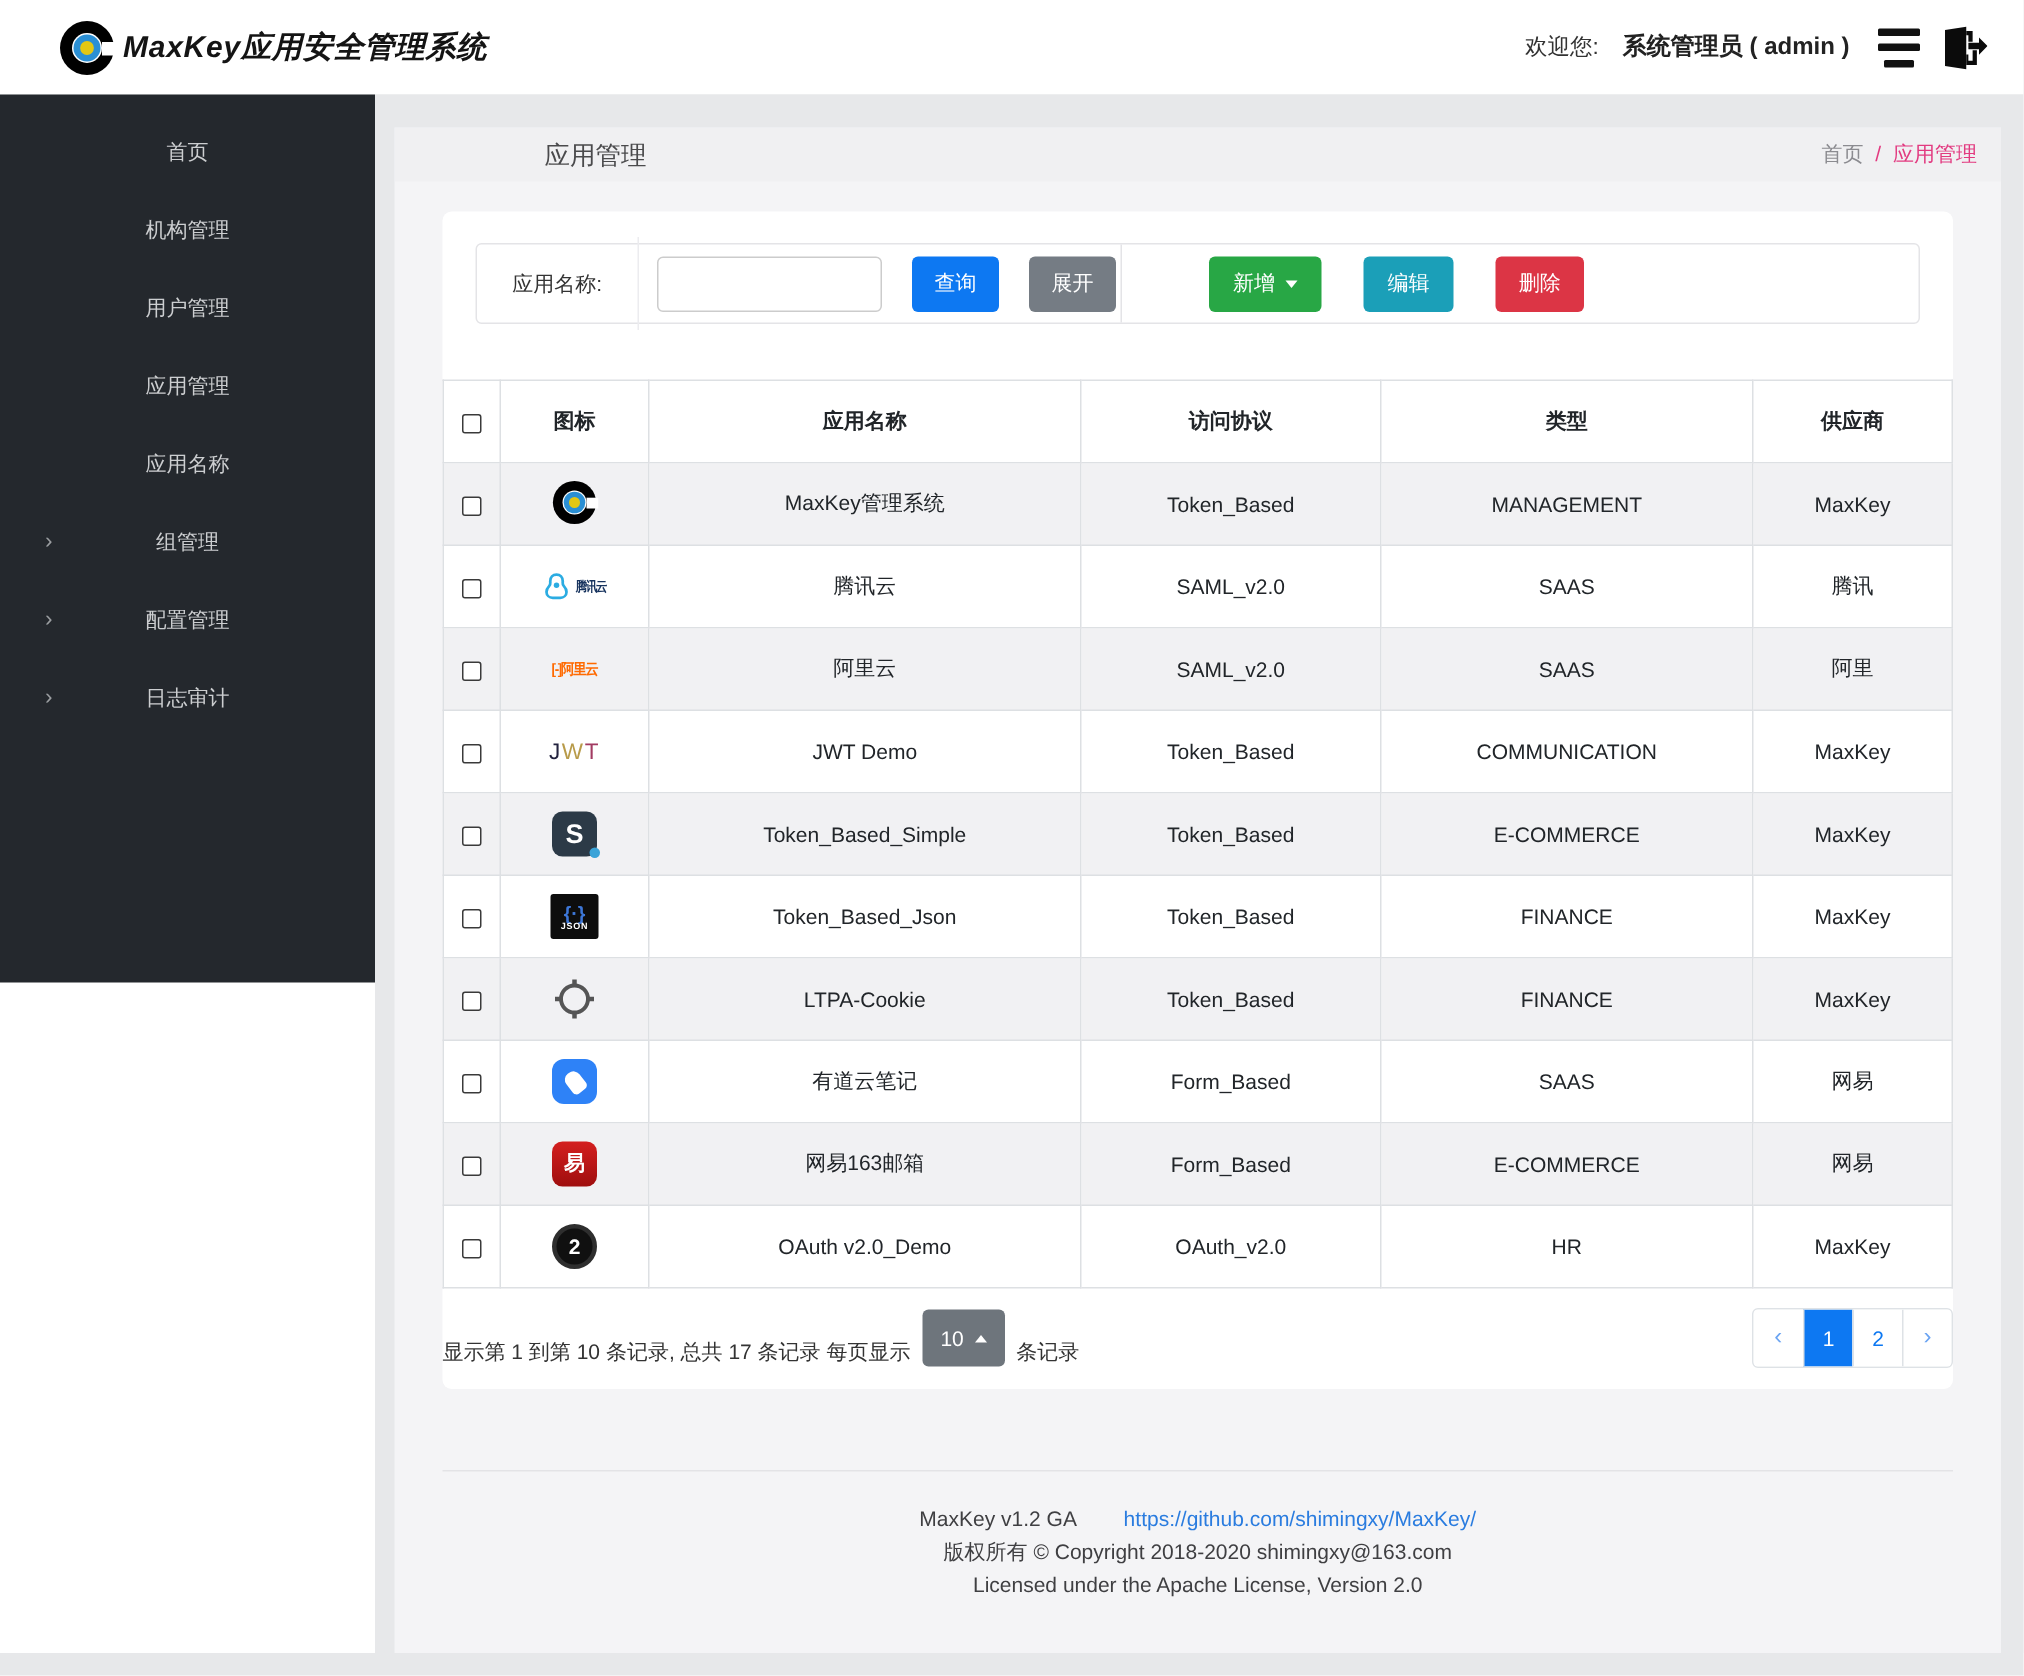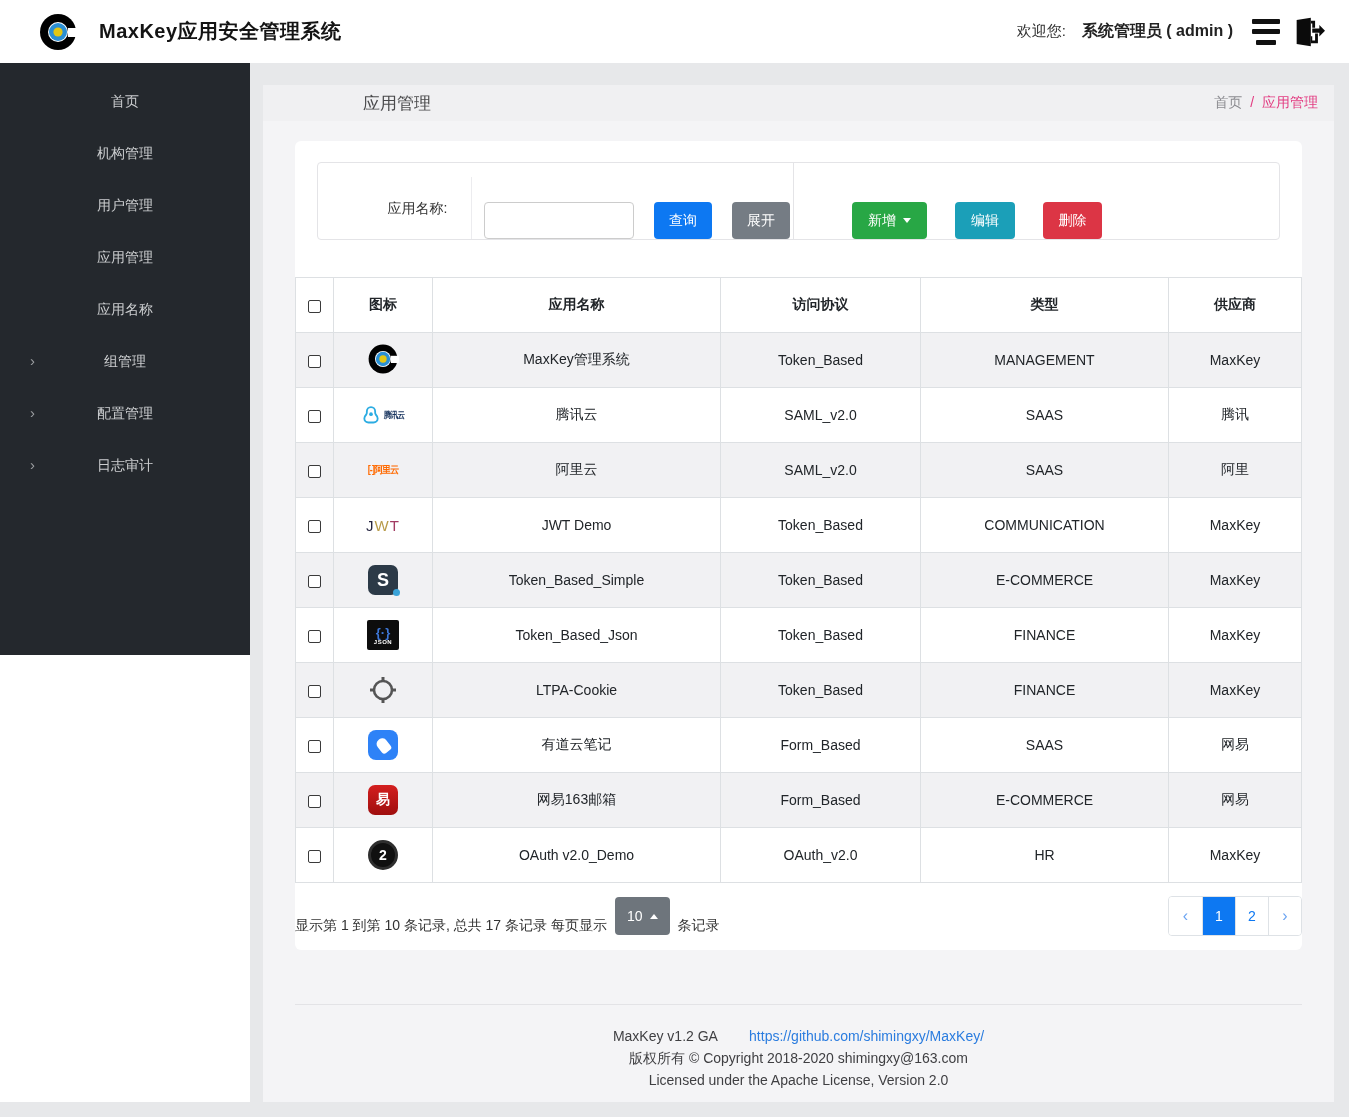--- a/index.html
+++ b/index.html
@@ -5,21 +5,21 @@
   * { margin:0; padding:0; box-sizing:border-box; }
   html,body { width:1349px; }
   body {
     font-family:"Liberation Sans","DejaVu Sans",sans-serif;
     background:#e7e8ea;
     height:1117px; overflow:hidden;
     color:#212529;
   }
   
   .topbar { height:63px; background:#fff; display:flex; align-items:center; padding:0 24px 0 38px; }
-  .brand { display:flex; align-items:center; gap:21px; }
+  .brand { display:flex; align-items:center; gap:4px;font-style:italic; }
   .brand-logo { width:40px; height:40px; }
   .brand-title { font-size:20px; font-weight:bold; color:#141414; letter-spacing:.5px; }
   .topbar-right { margin-left:auto; display:flex; align-items:center; gap:10px; }
   .welcome { font-size:15px; color:#333; }
   .username { font-size:16px; font-weight:bold; color:#222; margin-left:6px; }
   .hd-icon { display:inline-flex; align-items:center; justify-content:center; cursor:pointer; }
   .menu-icon { width:30px; height:26px; display:flex; flex-direction:column; justify-content:space-between; margin-left:8px; }
   .menu-icon i { display:block; height:5px; background:#111; border-radius:1px; }
   .menu-icon i:nth-child(1){ width:28px; }
   .menu-icon i:nth-child(2){ width:28px; }
@@ -35,22 +35,22 @@
   .content { background:#f4f4f6; height:1017px; overflow:hidden; }
   
   .pagebar { height:36px; background:#f0f0f2; display:flex; align-items:center; padding:0 16px 0 100px; }
   .page-title { font-size:17px; color:#4a4a4c; }
   .crumbs { margin-left:auto; font-size:14px; }
   .crumb-home { color:#8b8b90; cursor:pointer; }
   .crumb-sep { color:#e23a80; margin:0 4px; }
   .crumb-cur { color:#e23a80; cursor:pointer; }
   
   .card { background:#fff; border-radius:6px; margin:20px 32px 0 32px; padding:21px 0 14px 0; }
-  .search-panel { border:1px solid #e4e4e7; border-radius:4px; margin:0 22px; height:78px;
-                  display:flex; align-items:flex-end;padding-left:46px; }
+  .search-panel { border:1px solid #e4e4e7; border-radius:4px; margin:0 22px; height:54px;
+                  display:flex; align-items:center; }
   .field-label { width:108px; text-align:center; font-size:14px; color:#333;
                  border-right:1px solid #ececef; height:62px; line-height:62px; }
   .field-group { display:flex; align-items:center; gap:20px; padding:0 0 0 12px; width:321px; }
   .txt-input { width:150px; height:37px; border:1px solid #ccc; border-radius:4px; background:#fff;
                font-size:14px; padding:0 8px; font-family:inherit; }
   .btn { height:37px; border:none; border-radius:4px; color:#fff; font-size:14px;
          font-family:inherit; cursor:pointer; display:inline-flex; align-items:center; justify-content:center; }
   .btn-query { width:58px; background:#0d78f2; }
   .btn-expand { width:58px; background:#757c84; }
   .vdiv { width:1px; align-self:stretch; background:#e4e4e7; }

